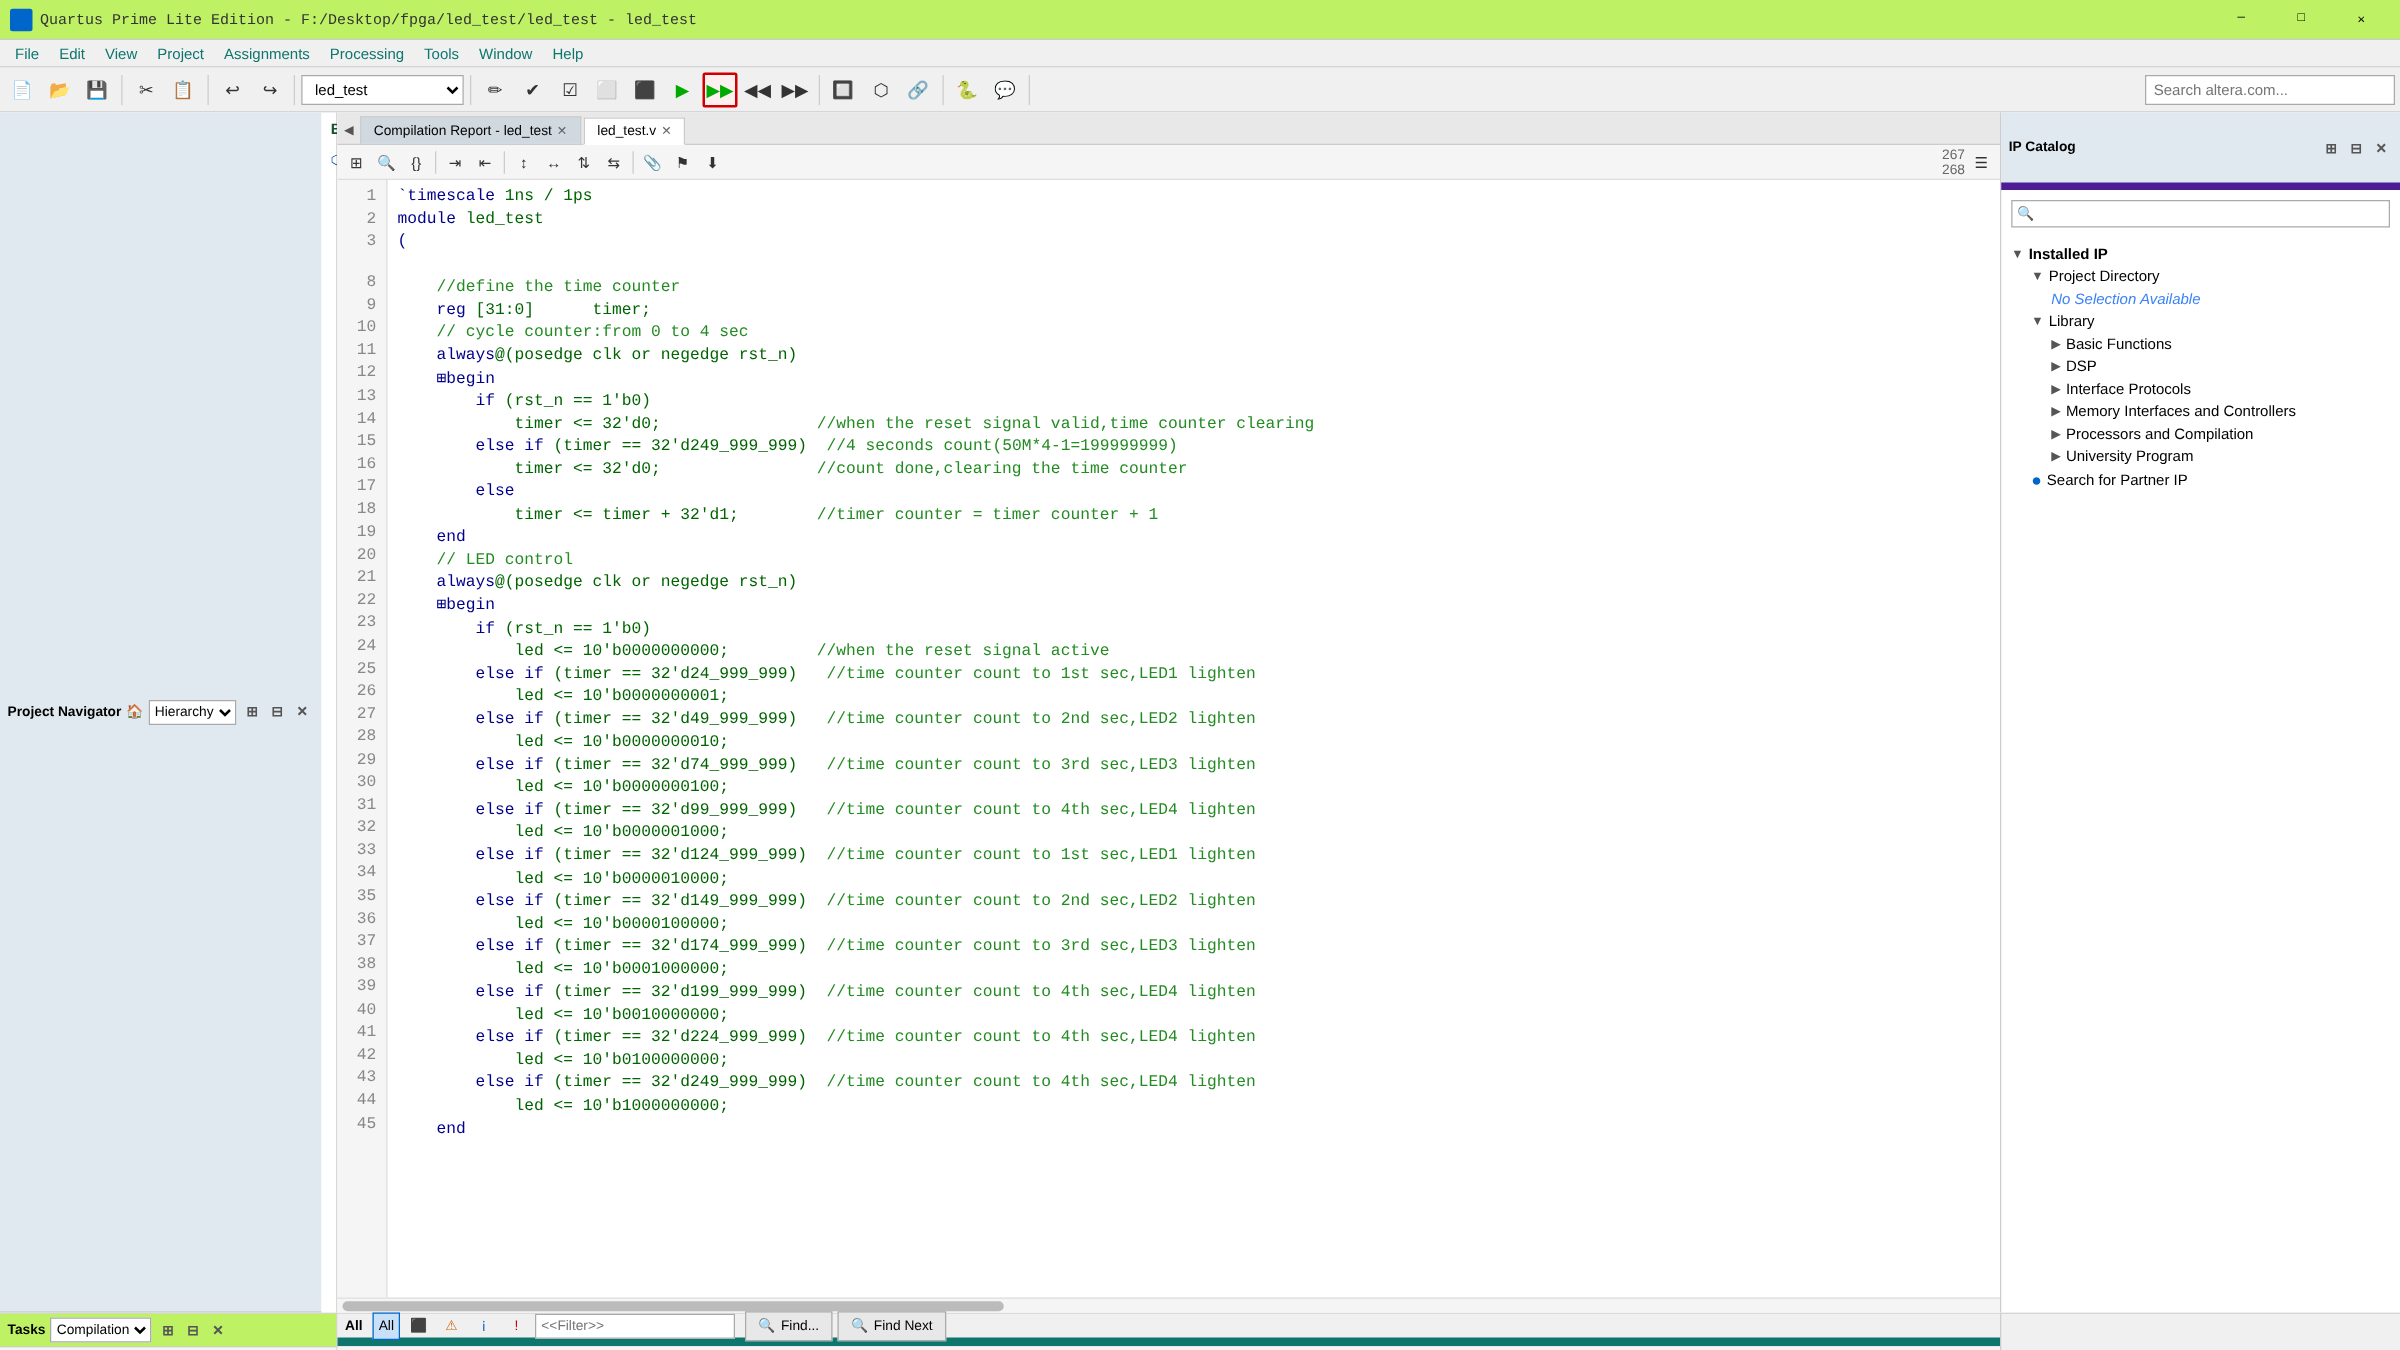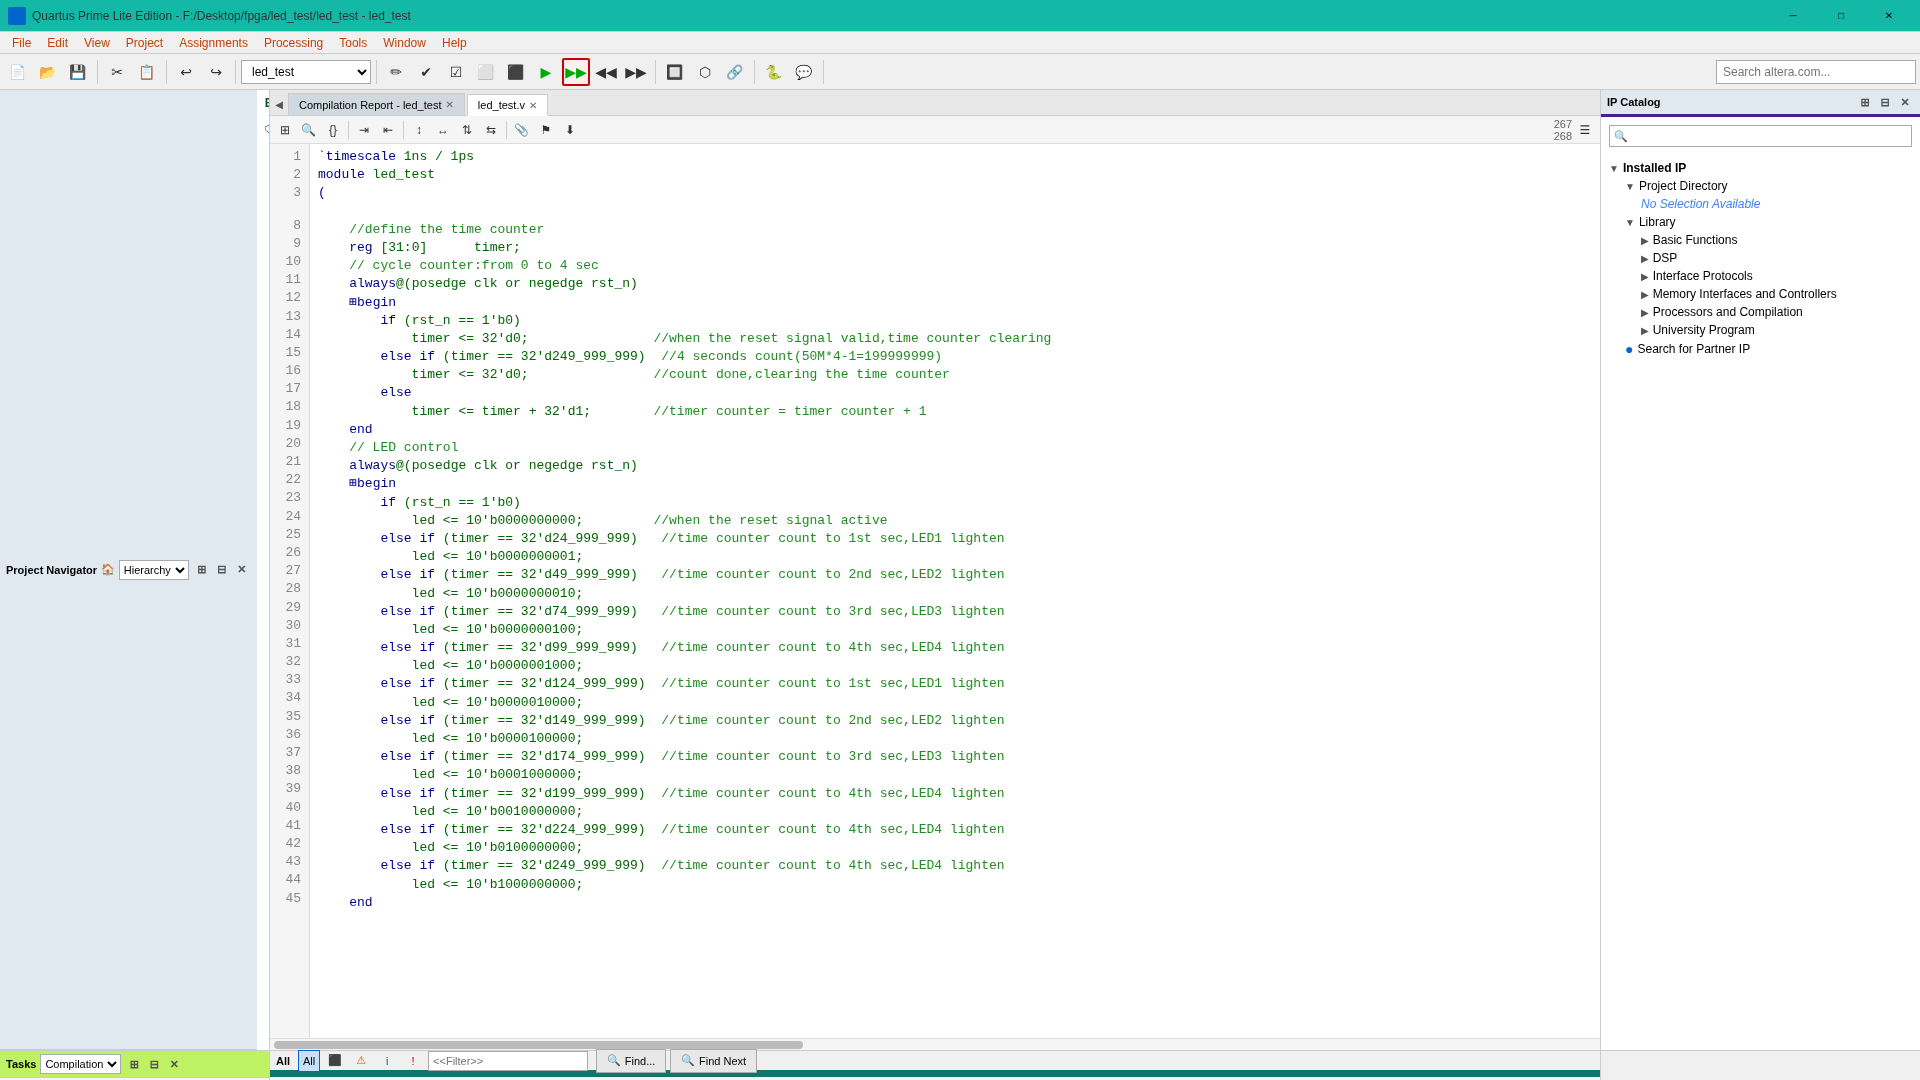--- a/index.html
+++ b/index.html
@@ -1,26 +1,27 @@
 <!DOCTYPE html>
 <html><head>
   <meta charset="utf-8">
   <style>
     * { box-sizing: border-box; margin: 0; padding: 0; }
     body { font-family: 'Segoe UI', Arial, sans-serif; font-size: 12px; background: #f0f0f0; overflow: hidden; width: 1920px; height: 1080px; }
 
     
     #titlebar {
-      background: #14b8a6;
+      background: #bef264;
       height: 32px;
       display: flex;
       align-items: center;
       padding: 0 8px;
       border-bottom: 1px solid #ccc;
       user-select: none;
+      font-family: Liberation Mono, monospace;
     }
     #titlebar .app-icon {
       width: 18px; height: 18px; margin-right: 6px;
       background: #0066cc;
       border-radius: 2px;
       display: inline-block;
     }
     #titlebar .title-text {
       font-size: 12px;
       color: #333;
@@ -41,21 +42,21 @@
       height: 22px;
       display: flex;
       align-items: center;
       border-bottom: 1px solid #ccc;
       padding: 0 4px;
     }
     .menu-item {
       padding: 2px 8px;
       cursor: pointer;
       font-size: 12px;
-      color: #c2410c;
+      color: #0f766e;
     }
 
     
     #toolbar {
       background: #f0f0f0;
       height: 36px;
       display: flex;
       align-items: center;
       border-bottom: 1px solid #ccc;
       padding: 0 4px;
@@ -239,24 +240,24 @@
     
     #right-panel {
       width: 320px;
       border-left: 1px solid #ccc;
       background: #fff;
       display: flex;
       flex-direction: column;
     }
     .ip-header {
       background: #e0e8f0;
-      padding: 3px 6px;
+      padding: 19px 6px;
       font-size: 11px;
       font-weight: bold;
-      border-bottom: 3px solid #4c1d95;
+      border-bottom: 6px solid #4c1d95;
       display: flex;
       align-items: center;
       justify-content: space-between;
     }
     .ip-search {
       height: 22px;
       width: 100%;
       border: 1px solid #aaa;
       padding: 0 4px;
       font-size: 11px;

